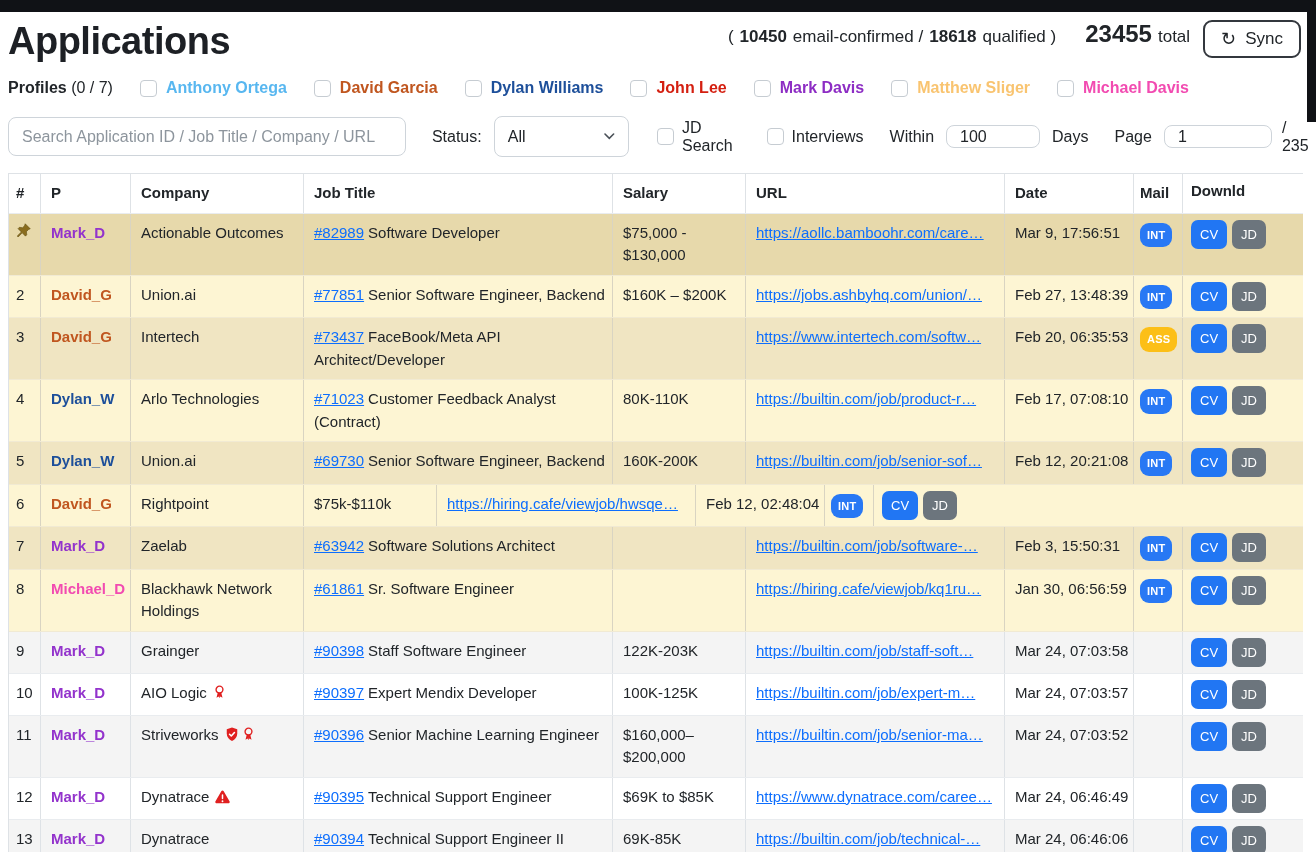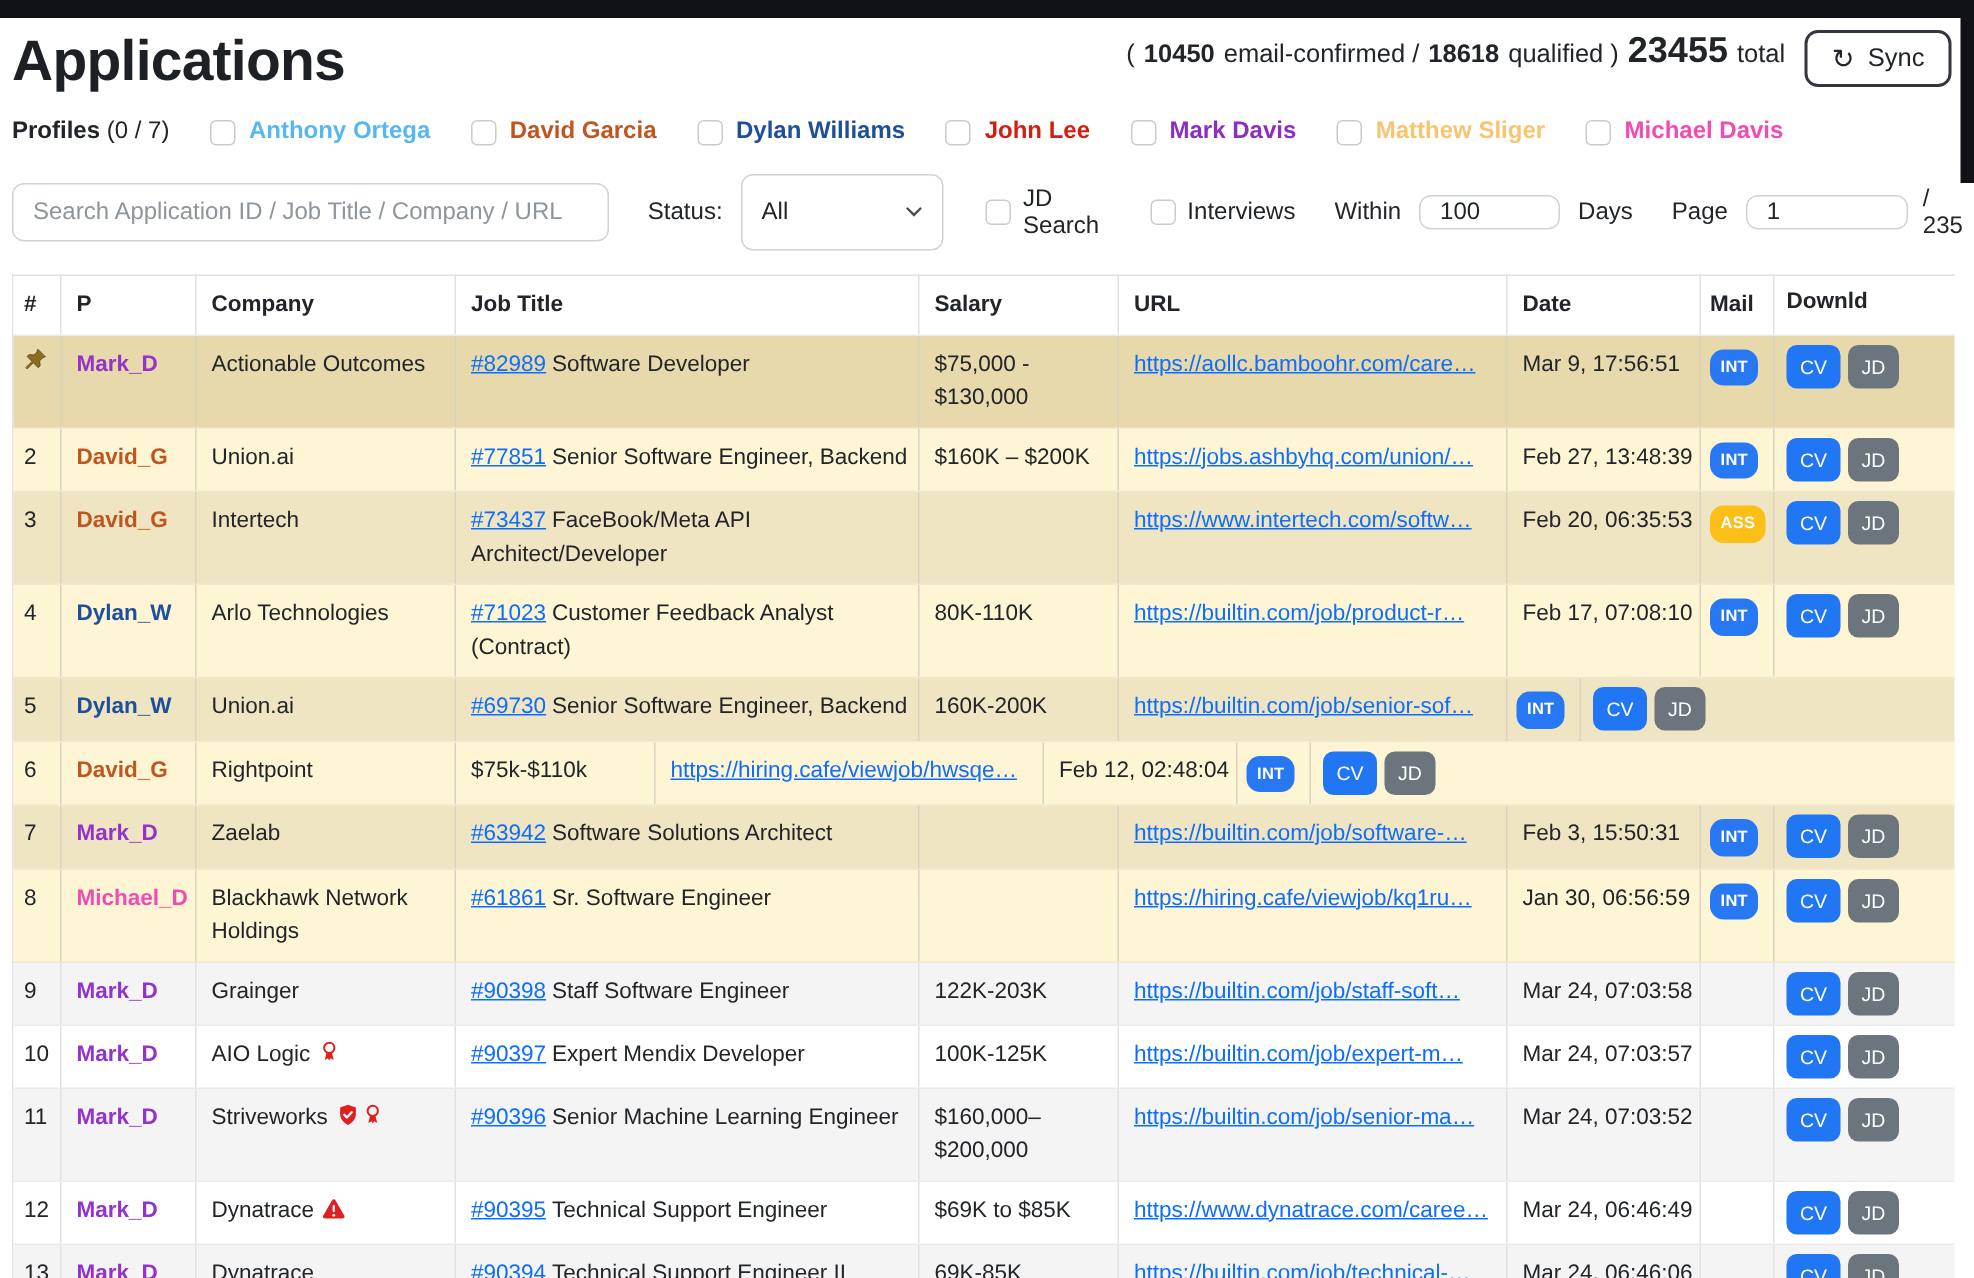--- a/index.html
+++ b/index.html
@@ -11,39 +11,39 @@
   }
   .top-bar { position:absolute; top:0; left:0; width:1316px; height:12px; background:var(--top-bar,#101216); z-index:8; }
   .scroll-thumb { position:absolute; top:0; right:0; width:9px; height:122px; background:var(--top-bar,#101216); z-index:9; }
   .page { padding:12px 0 0 8px; }
 
   
   .header { display:flex; align-items:flex-start; margin-top:8px; padding-right:15px; }
   .title { flex:1; font-size:38px; font-weight:700; color:#1d2025; letter-spacing:-.5px; }
   .stats { display:flex; align-items:baseline; gap:6px; font-size:17px; white-space:nowrap; margin-right:13px; }
   .stats b { font-weight:700; }
-  .stats .total { font-size:24px; font-weight:700; }
+  .stats .total { font-size:24px; font-weight:700;margin-left:23px; }
   .sync-btn { display:flex; align-items:center; gap:9px; background:#fff; border:2px solid #33373d;
     border-radius:9px; padding:7px 16px; font-size:17px; color:#212529; cursor:pointer; font-family:inherit; }
   .sync-icon { font-size:18px; line-height:1; }
 
   
   .profiles { display:flex; align-items:center; gap:27px; margin-top:16px; font-size:16px; }
   .profiles-label b { font-weight:700; }
   .profile-item { display:flex; align-items:center; gap:9px; font-weight:700; cursor:pointer; }
   .cbx { appearance:none; -webkit-appearance:none; width:17px; height:17px; margin:0; background:#fff;
     border:1px solid #c6ccd2; border-radius:4px; cursor:pointer; flex:0 0 auto; }
 
   
   .filters { display:flex; align-items:center; margin-top:19px; font-size:16px; }
   .search-input { width:414px; height:39px; border:1px solid #ced4da; border-radius:8px; padding:0 13px;
     font-size:16px; color:#212529; font-family:inherit; outline:none; }
   .search-input::placeholder { color:#8d959d; }
   .status-label { margin-left:26px; }
-  .select { width:140px; height:51px; margin-left:12px; border:1px solid #ced4da; border-radius:8px;
+  .select { width:140px; height:41px; margin-left:12px; border:1px solid #ced4da; border-radius:8px;
     display:flex; align-items:center; justify-content:space-between; padding:0 13px; cursor:pointer; background:#fff; }
   .check-group { display:flex; align-items:center; gap:8px; margin-left:28px; }
   .check-group:nth-of-type(2) { margin-left:14px; }
   .within-label { margin-left:26px;text-align:center; }
   .num-input { height:23px; border:1px solid #ced4da; border-radius:8px; padding:0 13px; font-size:16px;
     font-family:inherit; color:#212529; outline:none; }
   .within-input { width:94px; margin-left:12px; }
   .days-label { margin-left:12px; }
   .page-label { margin-left:26px; }
   .page-input { width:108px; margin-left:12px; }
@@ -271,20 +271,21 @@
     <div class="td c-company">
       <span>Union.ai</span><span class="cicons"></span>
     </div>
     <div class="td c-title">
       <a class="link" href="#">#69730</a><span class="jtitle">Senior Software Engineer, Backend</span>
     </div>
     <div class="td c-salary">160K-200K</div>
     <div class="td c-url">
       <a class="link" href="#">https://builtin.com/job/senior-sof…</a>
     </div>
+    <div class="td c-date">Feb 12, 20:21:08</div>
     <div class="td c-mail"><span class="badge badge-int">INT</span></div>
     <div class="td c-down" style="border-right:none;"><button class="btn btn-cv">CV</button><button class="btn btn-jd">JD</button></div>
   </div>
         <div class="tr shade-cream yellow">
     <div class="td c-num"><span>6</span></div>
     <div class="td c-p">
       <span class="pname" style="color: rgb(192, 86, 31);">David_G</span>
     </div>
     <div class="td c-company">
       <span>Rightpoint</span><span class="cicons"></span>

